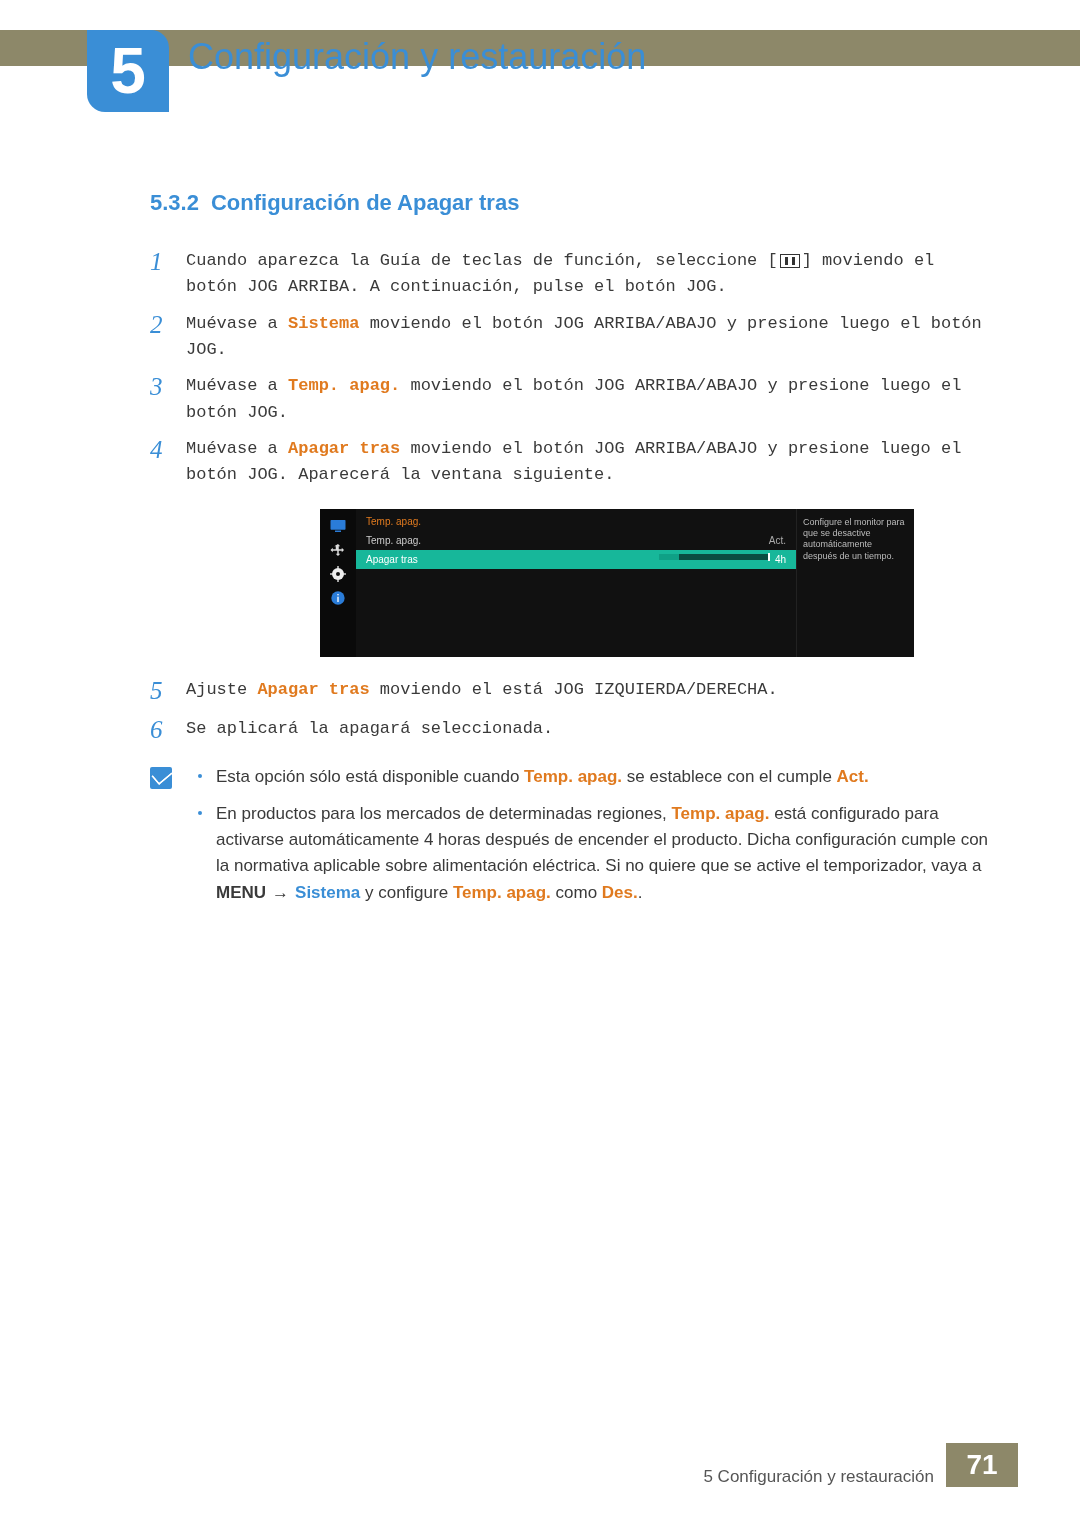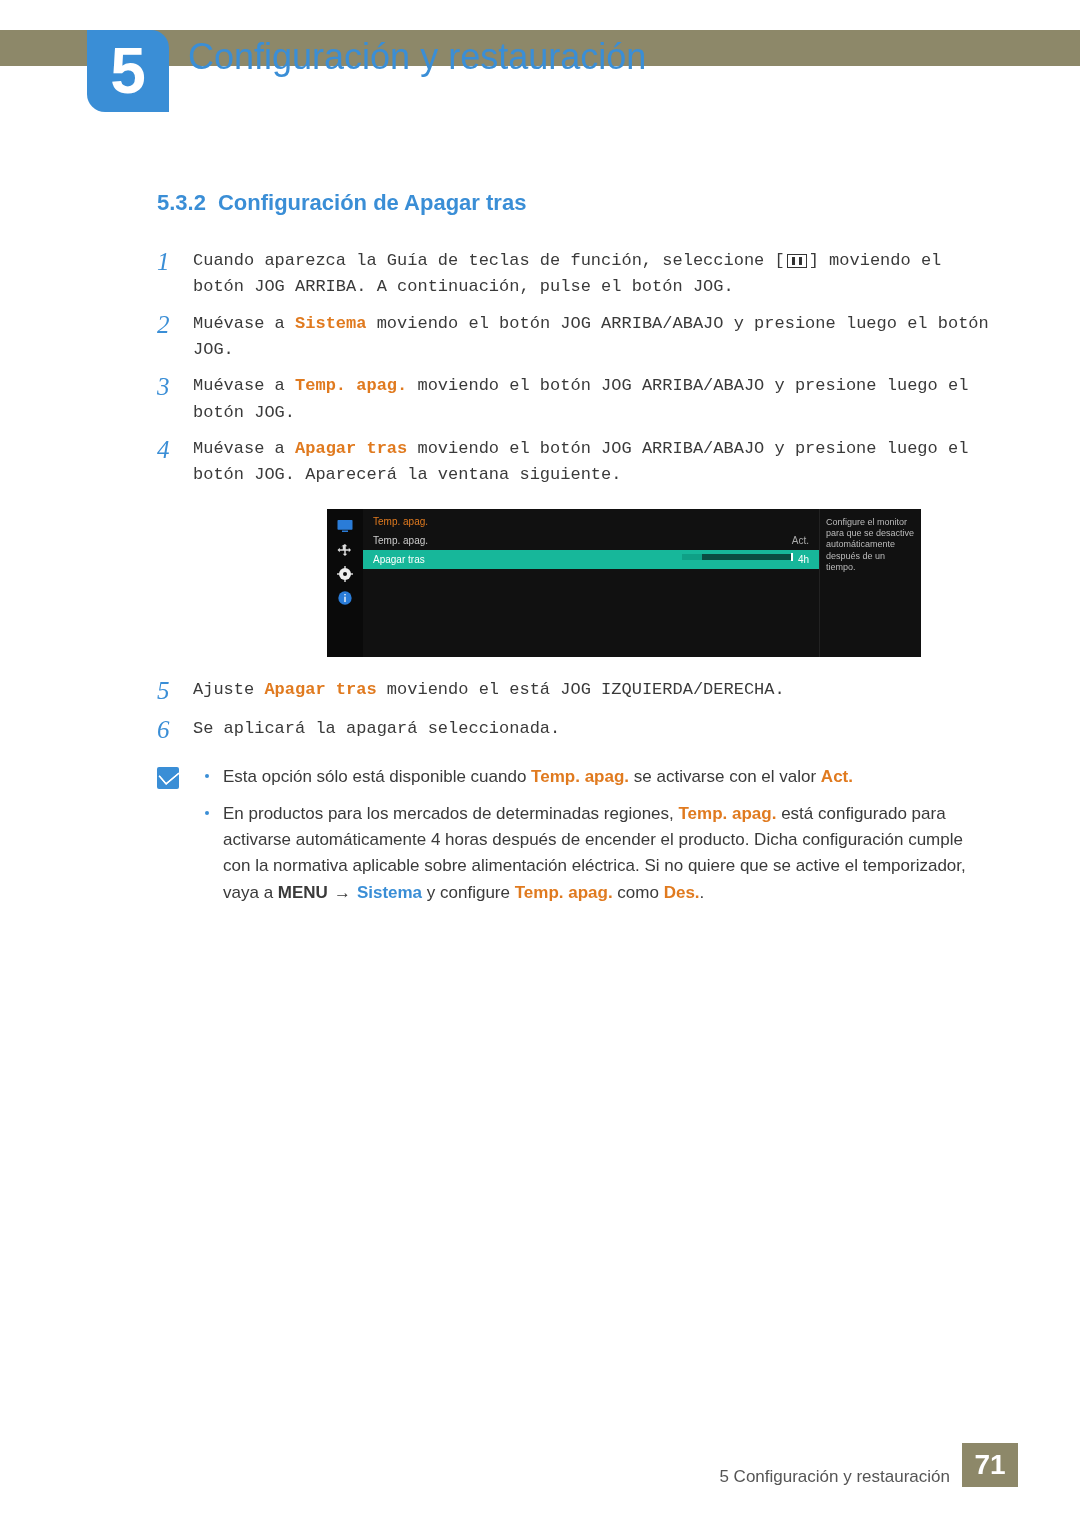--- a/index.html
+++ b/index.html
@@ -41,21 +41,20 @@
     left: 188px;
     font-size: 36px;
     font-weight: normal;
     color: #3a8ed6;
   }
   .content {
     position: absolute;
     top: 190px;
     left: 150px;
     right: 85px;
-    margin-left: 7px;
   }
   .section-heading {
     color: #3a8ed6;
     font-size: 22px;
     font-weight: bold;
     margin-bottom: 32px;
   }
   .section-number {
     margin-right: 12px;
   }
@@ -172,21 +171,21 @@
   }
   .slider-tick {
     position: absolute;
     right: -1px;
     top: -1px;
     width: 2px;
     height: 8px;
     background: #fff;
   }
   .osd-tip {
-    width: 102px;
+    width: 118px;
     padding: 8px 6px;
     font-size: 9px;
     line-height: 1.25;
     color: #bbb;
     border-left: 1px solid #222;
   }
 
   
   .note-block {
     display: flex;
@@ -245,21 +244,21 @@
     display: flex;
     align-items: flex-end;
     font-size: 17px;
   }
   .footer-text { color: #555; margin-right: 12px; }
   .footer-page {
     background: #8d8869;
     color: #fff;
     font-size: 28px;
     font-weight: bold;
-    width: 56px;
+    width: 72px;
     height: 44px;
     display: flex;
     align-items: center;
     justify-content: center;
   }
 </style>
 </head>
 <body>
 
 <div class="header-bar"></div>
@@ -364,21 +363,21 @@
     <li>
       <span class="step-num">6</span>
       <span class="step-text">Se aplicará la apagará seleccionada.</span>
     </li>
   </ol>
 
   <div class="note-block">
     <div class="note-icon"></div>
     <ul class="note-list">
       <li>
-        <span>Esta opción sólo está disponible cuando </span><span class="orange">Temp. apag.</span><span> se activarse con el valor </span><span class="orange">Act.</span>
+        <span>Esta opción sólo está disponible cuando </span><span class="orange">Temp. apag.</span><span> se establece con el cumple </span><span class="orange">Act.</span>
       </li>
       <li>
         <span>En productos para los mercados de determinadas regiones, </span><span class="orange">Temp. apag.</span><span> está configurado para activarse automáticamente 4 horas después de encender el producto. Dicha configuración cumple con la normativa aplicable sobre alimentación eléctrica. Si no quiere que se active el temporizador, vaya a </span><b>MENU</b><span class="arrow">→</span><span class="blue-bold">Sistema</span><span> y configure </span><span class="orange">Temp. apag.</span><span> como </span><span class="orange">Des.</span><span>.</span>
       </li>
     </ul>
   </div>
 
 </div>
 
 <div class="footer">

